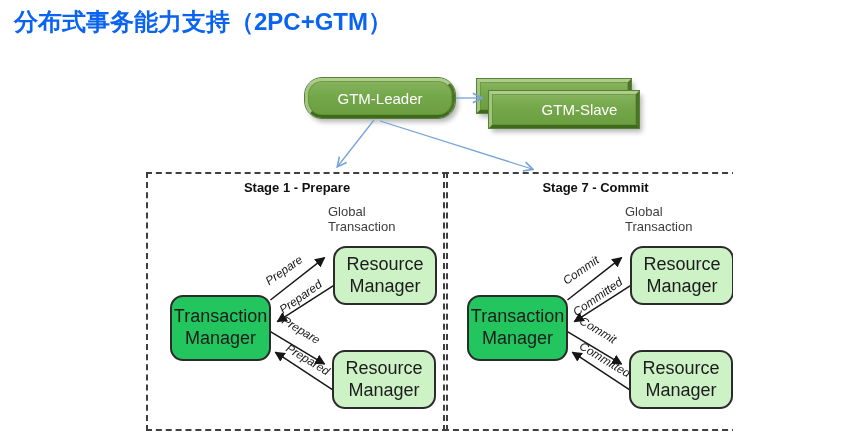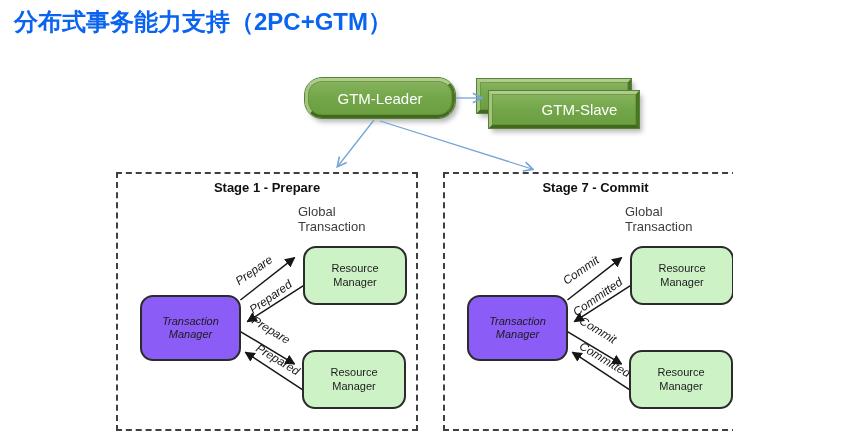--- a/index.html
+++ b/index.html
@@ -21,36 +21,36 @@
     box-shadow:inset 0 0 0 1px rgba(95,135,55,.55), 3px 4px 5px rgba(70,70,70,.40);
   }
   .gtm-leader{left:305px;top:78px;width:150px;height:40px;border-radius:17px;}
   .gtm-slave-back{left:477px;top:79px;width:154px;height:34px;}
   .gtm-slave-front{left:489px;top:91px;width:150px;height:37px;padding-left:31px;}
   
   .panel{
     position:absolute;top:172px;height:259px;box-sizing:border-box;
     border:2px dashed #3f3f3f;background:transparent;
   }
-  .panel-1{left:116px;width:302px;}
+  .panel-1{left:146px;width:302px;}
   .panel-2{left:443px;width:305px;}
   .stage-title{
     position:absolute;top:6px;left:0;right:0;text-align:center;
     font-size:13px;font-weight:bold;color:#101010;
   }
   .global-label{
     position:absolute;left:180px;top:31px;width:108px;text-align:left;
     font-size:13px;color:#3d3d3d;line-height:1.15;
   }
   .node{
     position:absolute;display:flex;align-items:center;justify-content:center;
-    text-align:center;font-size:11px;color:#1c1c1c;line-height:1.2;
+    text-align:center;font-size:18px;color:#1c1c1c;line-height:1.2;
     border:2px solid #2b2b2b;border-radius:13px;box-sizing:border-box;padding:2px 8px;
   }
-  .tm-node{left:22px;top:121px;width:101px;height:66px;background:#8b5cf6;font-style:italic;}
+  .tm-node{left:22px;top:121px;width:101px;height:66px;background:#22c55e;}
   .rm-node-top{left:185px;top:72px;width:104px;height:59px;background:#cdf2c6;}
   .rm-node-bottom{left:184px;top:176px;width:104px;height:59px;background:#cdf2c6;}
   .panel-arrows{position:absolute;left:0;top:0;width:100%;height:100%;pointer-events:none;}
   .flow-line{stroke:#161616;stroke-width:1.5;fill:none;}
   .flow-label{font-size:12px;font-style:italic;fill:#161616;text-anchor:middle;
     font-family:"Liberation Sans", sans-serif;}
   .overlay{position:absolute;left:0;top:0;width:865px;height:435px;pointer-events:none;}
   .blue-line{stroke:#76a3d8;stroke-width:1.3;fill:none;}
 </style>
 </head>

